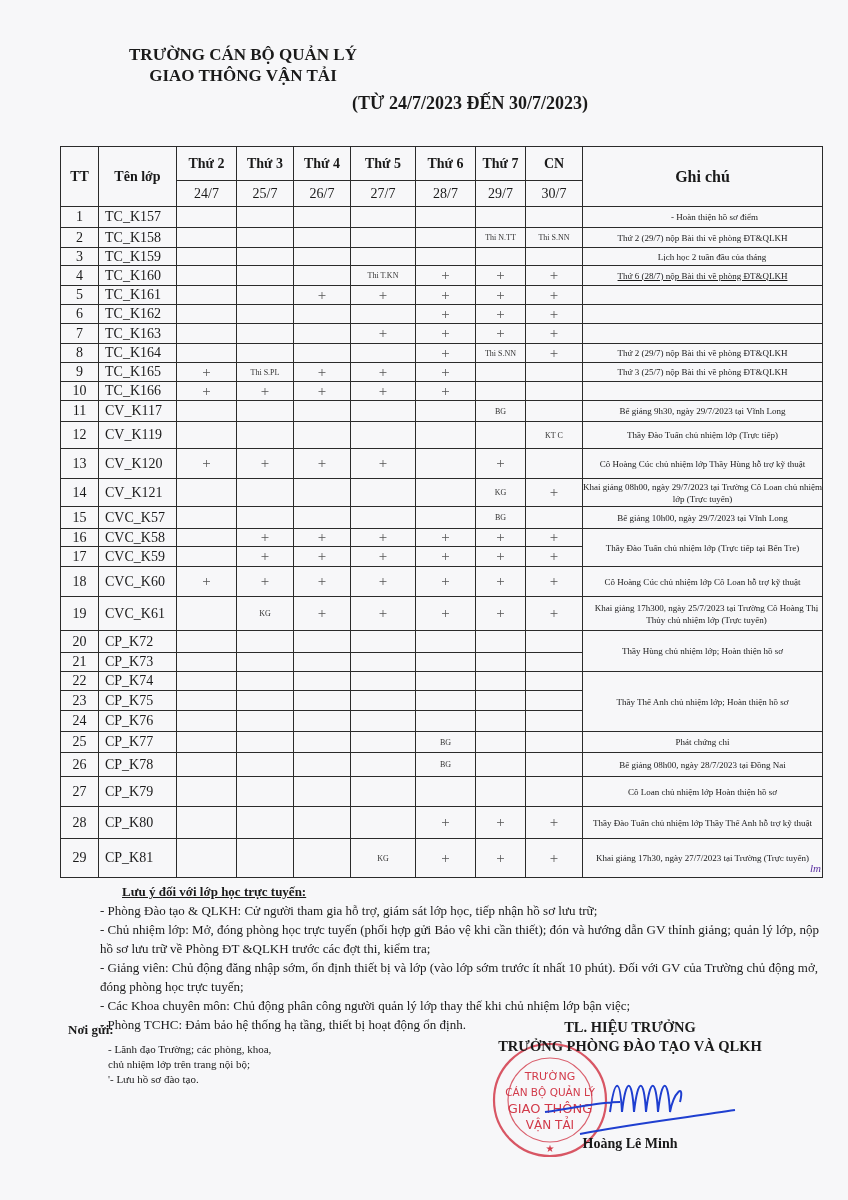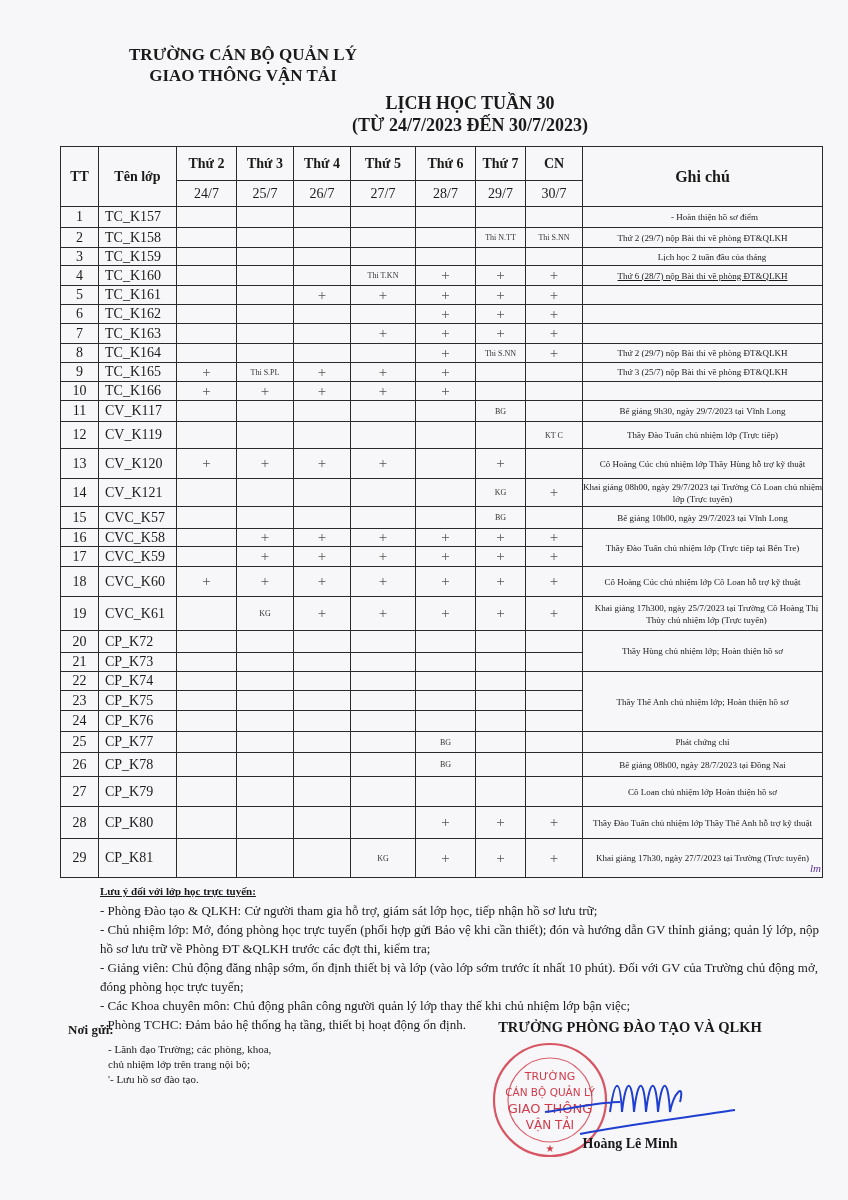--- a/index.html
+++ b/index.html
@@ -16,39 +16,38 @@
   }
   table.sched td, table.sched th { border:1.3px solid #2b2b2b; padding:0; text-align:center; vertical-align:middle; overflow:hidden; white-space:nowrap; }
   table.sched th { font-weight:bold; font-size:14px; }
   table.sched th.date { font-weight:normal; font-size:14px;margin-top:9px; }
   td.tt { font-size:14px; }
   td.name { text-align:left !important; padding-left:6px !important; font-size:14px; }
   td.mark { font-size:15px; color:#555; }
   td.small { font-size:8px; color:#333; }
   td.note { font-size:9px; white-space:normal !important; line-height:12px; }
   .notes-box { left:100px; top:882px; width:735px; font-size:13px; line-height:19px; }
-  .notes-box .head { font-weight:bold; text-decoration:underline; font-size:11px; }
+  .notes-box .head { font-weight:bold; text-decoration:underline; font-size:13px;margin-left:22px; }
   .recv { left:68px; top:1022px; width:300px; font-size:12px; }
   .recv .head { font-weight:bold; font-size:13px; margin-bottom:4px; }
   .recv .item { padding-left:40px; line-height:15px; font-size:11px; }
   .sign { left:470px; top:1018px; width:320px; text-align:center; font-weight:bold; font-size:14.5px; line-height:19px; }
   .signer { left:560px; top:1136px; width:140px; text-align:center; font-weight:bold; font-size:14px; }
   .stamp { left:490px; top:1040px; width:120px; height:120px; }
   .sigmark { left:810px; top:862px; font-size:11px; color:#5a2fa0; font-style:italic; }
 </style>
 </head>
 <body>
 
 <div class="abs org">
   <div>TRƯỜNG CÁN BỘ QUẢN LÝ</div>
   <div>GIAO THÔNG VẬN TẢI</div>
 </div>
 
 <div class="abs title">
-  <div>LỊCH HỌC TUẦN 30</div>
   <div>(TỪ 24/7/2023 ĐẾN 30/7/2023)</div>
 </div>
 
 <table class="sched" id="sched">
   <colgroup>
     <col style="width:38px">
       <col style="width:78px">
       <col style="width:60px">
       <col style="width:57px">
     <col style="width:57px">
@@ -459,20 +458,21 @@
   <circle cx="60" cy="60" r="56" fill="none" stroke="#d23a4a" stroke-width="2.2" opacity="0.85"></circle>
   <circle cx="60" cy="60" r="42" fill="none" stroke="#d23a4a" stroke-width="1.2" opacity="0.8"></circle>
   <text id="st0" x="60" y="40" text-anchor="middle" font-size="11" fill="#d23a4a" font-family="DejaVu Sans, sans-serif">TRƯỜNG</text>
   <text id="st1" x="60" y="56" text-anchor="middle" font-size="10.5" fill="#d23a4a" font-family="DejaVu Sans, sans-serif">CÁN BỘ QUẢN LÝ</text>
   <text id="st2" x="60" y="73" text-anchor="middle" font-size="13" fill="#d23a4a" font-family="DejaVu Sans, sans-serif">GIAO THÔNG</text>
   <text id="st3" x="60" y="89" text-anchor="middle" font-size="12" fill="#d23a4a" font-family="DejaVu Sans, sans-serif">VẬN TẢI</text>
   <text x="60" y="112" text-anchor="middle" font-size="10" fill="#d23a4a">★</text>
 </svg>
 
 <div class="abs sign">
+  <div>TL. HIỆU TRƯỞNG</div>
   <div>TRƯỞNG PHÒNG ĐÀO TẠO VÀ QLKH</div>
 </div>
 
 <svg class="abs" style="left:540px;top:1072px;width:200px;height:70px" viewBox="0 0 200 70">
   <path d="M5 40 C 40 35, 60 30, 80 30 M70 40 C 75 5, 80 5, 82 40 C 86 5, 92 5, 94 40 C 98 5, 104 5, 106 40 C 110 5, 116 5, 118 40 C 122 5, 128 5, 130 40 C 134 20, 145 10, 140 30 M40 62 C 90 52, 150 45, 195 38" fill="none" stroke="#1f3fd0" stroke-width="2"></path>
 </svg>
 
 <div class="abs signer">Hoàng Lê Minh</div>
 
 <div class="abs sigmark">lm</div>

